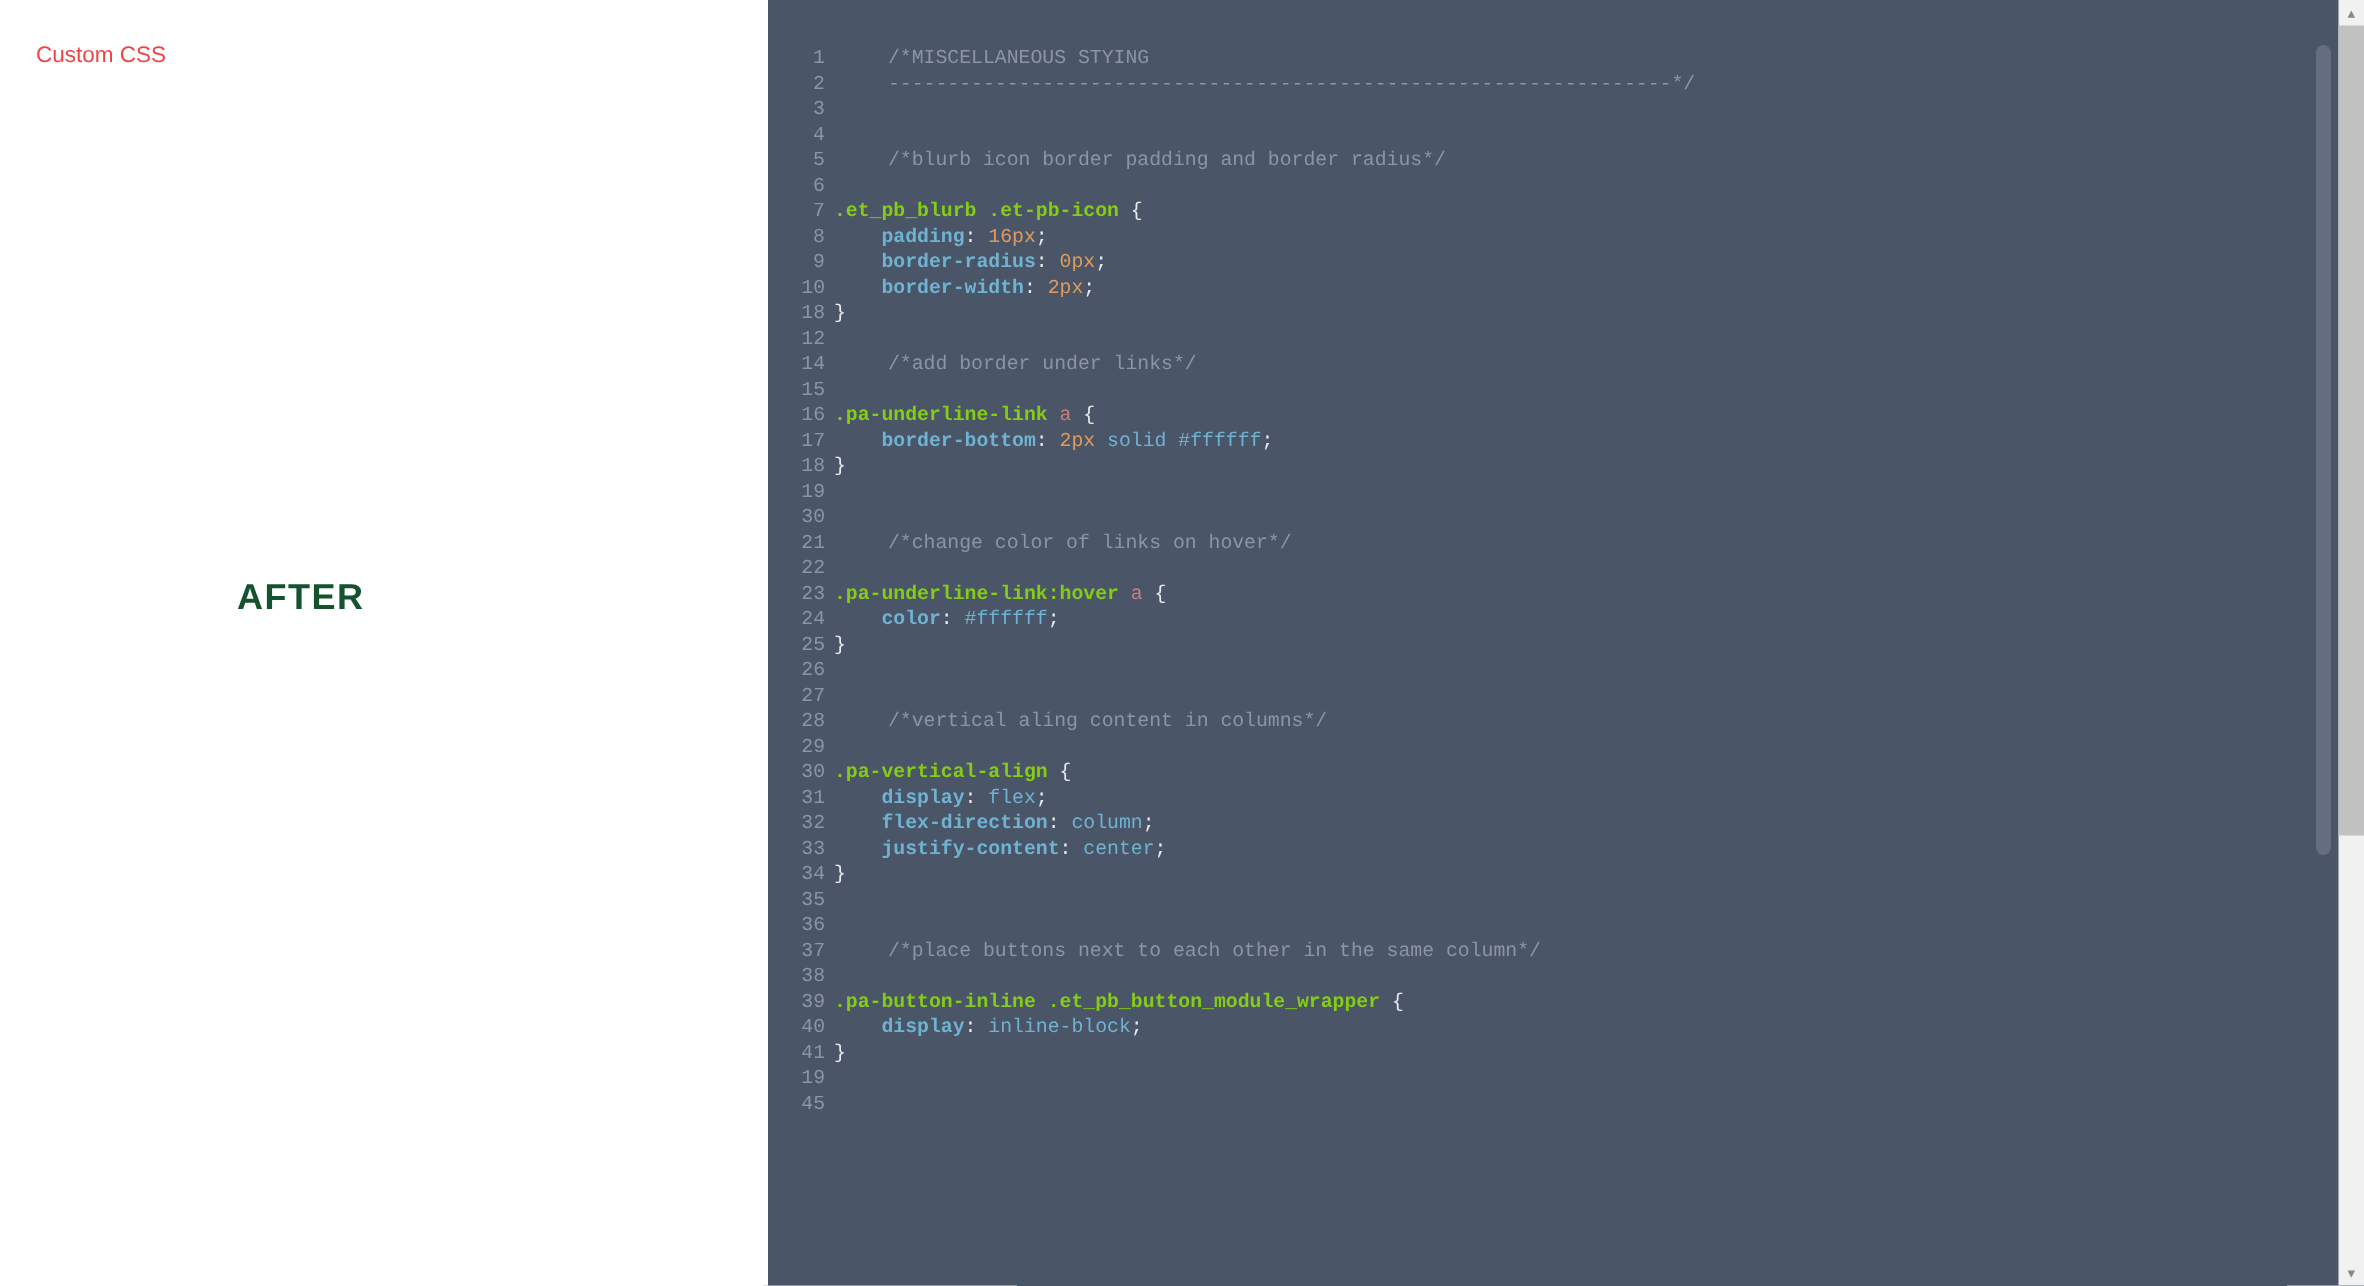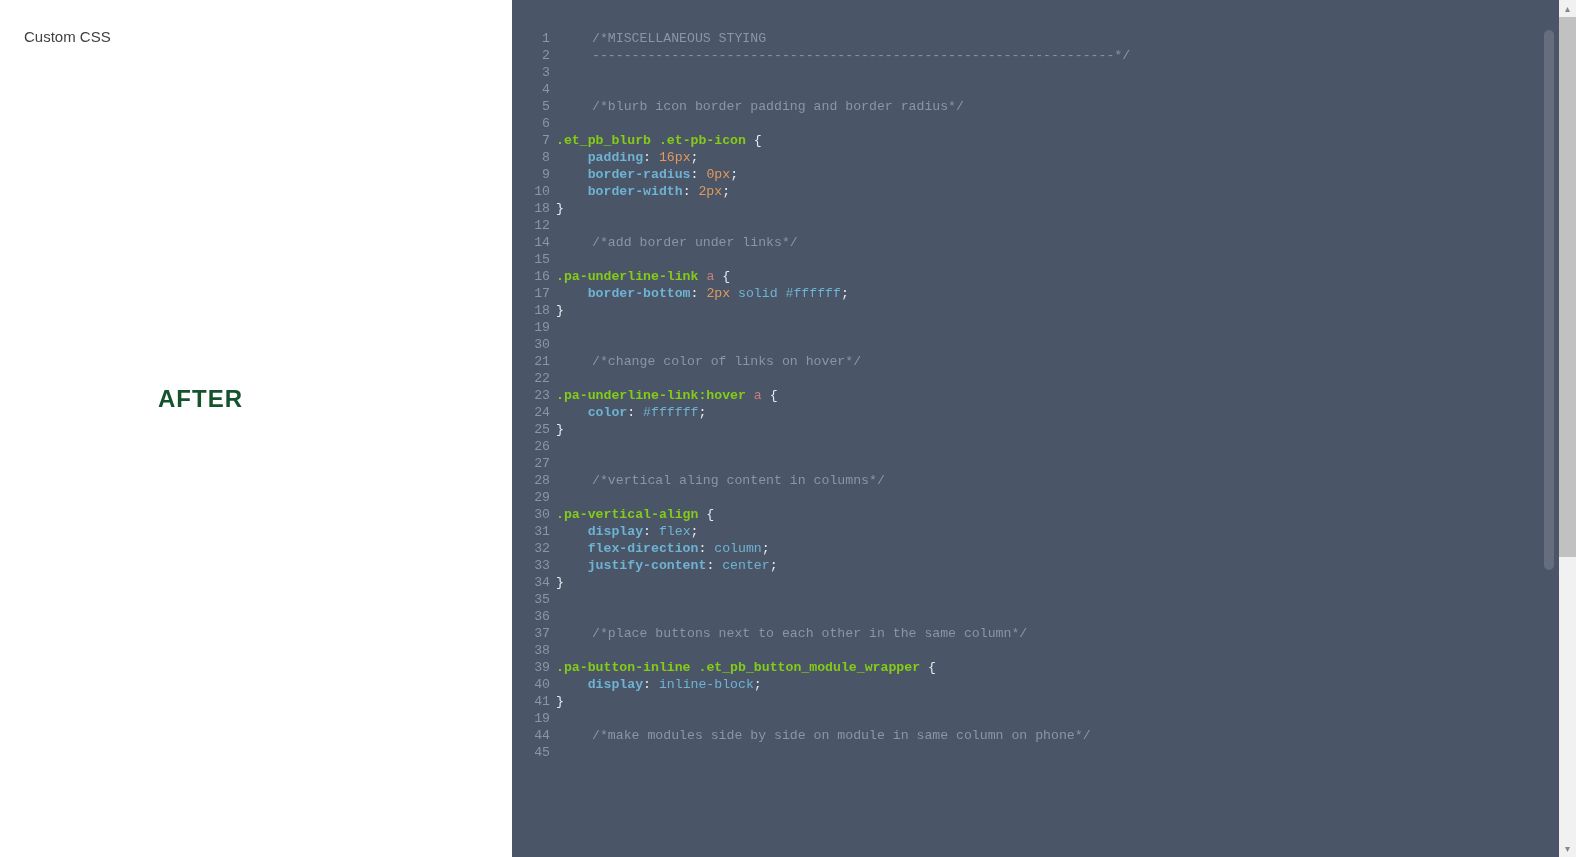--- a/index.html
+++ b/index.html
@@ -1,19 +1,19 @@
 <!DOCTYPE html>
 <html><head>
 <meta charset="utf-8">
 <style>
   * { margin: 0; padding: 0; box-sizing: border-box; }
   html, body { width: 1576px; height: 857px; overflow: hidden; font-family: "Segoe UI", Arial, sans-serif; background: #ffffff; }
   .viewport { width: 1576px; height: 857px; display: flex; position: relative; }
   .left-pane { width: 512px; height: 100%; background: #ffffff; position: relative; }
-  .section-label { position: absolute; top: 28px; left: 24px; font-size: 15px; color: #404040; font-weight: 400; }
+  .section-label { position: absolute; top: 28px; left: 24px; font-size: 15px; color: #ef4444; font-weight: 400; }
   .after-label { position: absolute; top: 385px; left: 158px; font-size: 24px; font-weight: 700; color: #14532d; font-family: Arial, sans-serif; letter-spacing: 1px; }
   .editor-pane { flex: 1; height: 100%; background: #4a5568; position: relative; padding-top: 30px; }
   .editor-inner { background: #4a5568; height: 100%; overflow: hidden; font-family: Consolas, "Courier New", monospace; font-size: 13.2px; line-height: 17px; padding-left: 18px; }
   .code-line { display: flex; white-space: pre; }
   .gutter { width: 20px; text-align: right; color: #8b95a5; user-select: none; flex-shrink: 0; }
   .code { padding-left: 6px; color: #e8eaed; }
   .cm-comment { color: #8b95a5; margin-left: 36px; }
   .cm-selector { color: #84cc16; font-weight: bold; }
   .cm-tag { color: #c97d7d; }
   .cm-prop { color: #6fb3d2; font-weight: bold; }
@@ -74,21 +74,20 @@
         <div class="code-line"><span class="gutter">33</span><span class="code"><span class="cm-brace">    </span><span class="cm-prop">justify-content</span><span class="cm-punct">: </span><span class="cm-keyword">center</span><span class="cm-punct">;</span></span></div>
         <div class="code-line"><span class="gutter">34</span><span class="code"><span class="cm-brace">}</span></span></div>
         <div class="code-line"><span class="gutter">35</span><span class="code">&nbsp;</span></div>
         <div class="code-line"><span class="gutter">36</span><span class="code">&nbsp;</span></div>
         <div class="code-line"><span class="gutter">37</span><span class="code"><span class="cm-comment">/*place buttons next to each other in the same column*/</span></span></div>
         <div class="code-line"><span class="gutter">38</span><span class="code">&nbsp;</span></div>
         <div class="code-line"><span class="gutter">39</span><span class="code"><span class="cm-selector">.pa-button-inline</span><span class="cm-brace"> </span><span class="cm-selector">.et_pb_button_module_wrapper</span><span class="cm-brace"> {</span></span></div>
         <div class="code-line"><span class="gutter">40</span><span class="code"><span class="cm-brace">    </span><span class="cm-prop">display</span><span class="cm-punct">: </span><span class="cm-keyword">inline-block</span><span class="cm-punct">;</span></span></div>
         <div class="code-line"><span class="gutter">41</span><span class="code"><span class="cm-brace">}</span></span></div>
         <div class="code-line"><span class="gutter">19</span><span class="code">&nbsp;</span></div>
-        <div class="code-line"><span class="gutter">44</span><span class="code"><span class="cm-comment">/*make modules side by side on module in same column on phone*/</span></span></div>
         <div class="code-line"><span class="gutter">45</span><span class="code">&nbsp;</span></div>
       </div>
     <div class="inner-scroll"></div>
   </div>
 
   <div class="outer-scroll">
     <div class="outer-scroll-thumb-up">▴</div>
     <div class="outer-scroll-track-thumb"></div>
     <div class="outer-scroll-thumb-down">▾</div>
   </div>

